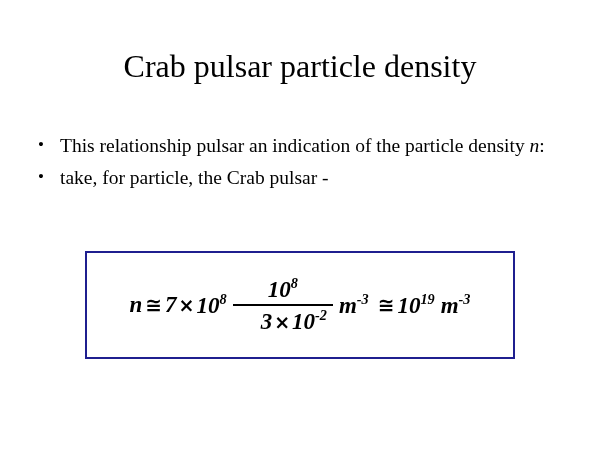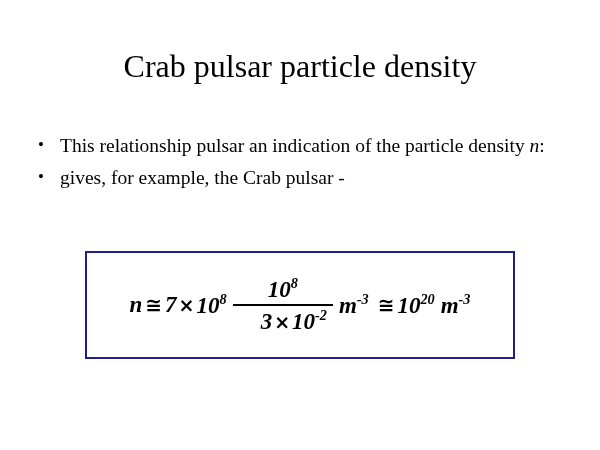--- a/index.html
+++ b/index.html
@@ -140,21 +140,21 @@
 
   <div class="bullets">
 
     <div class="bullet">
       <span class="bullet-mark">•</span>
       <span class="bullet-text"><span>This relationship pulsar an indication of the particle density </span><span class="ital">n</span><span>:</span></span>
     </div>
 
     <div class="bullet">
       <span class="bullet-mark">•</span>
-      <span class="bullet-text"><span>gives, for example, the Crab pulsar -</span></span>
+      <span class="bullet-text"><span>take, for particle, the Crab pulsar -</span></span>
     </div>
 
   </div>
 
   <div class="formula-box" style="border-color: rgb(31, 31, 143);">
     <div class="formula">
 
       <span class="f-part">n</span>
       <span class="cong">≅</span>
       <span class="f-part">7</span>
@@ -163,20 +163,20 @@
 
       <span class="frac">
         <span class="num"><span>10</span><sup class="exp">8</sup></span>
         <span class="bar"></span>
         <span class="den"><span>3</span><span class="times">×</span><span>10</span><sup class="exp">-2</sup></span>
       </span>
 
       <span class="f-part"><span>m</span><sup class="exp">-3</sup></span>
       <span class="gap-s"></span>
       <span class="cong">≅</span>
-      <span class="f-part"><span>10</span><sup class="exp">20</sup></span>
+      <span class="f-part"><span>10</span><sup class="exp">19</sup></span>
       <span class="gap-s"></span>
       <span class="f-part"><span>m</span><sup class="exp">-3</sup></span>
 
     </div>
   </div>
 
 </div>
 
 </body></html>

